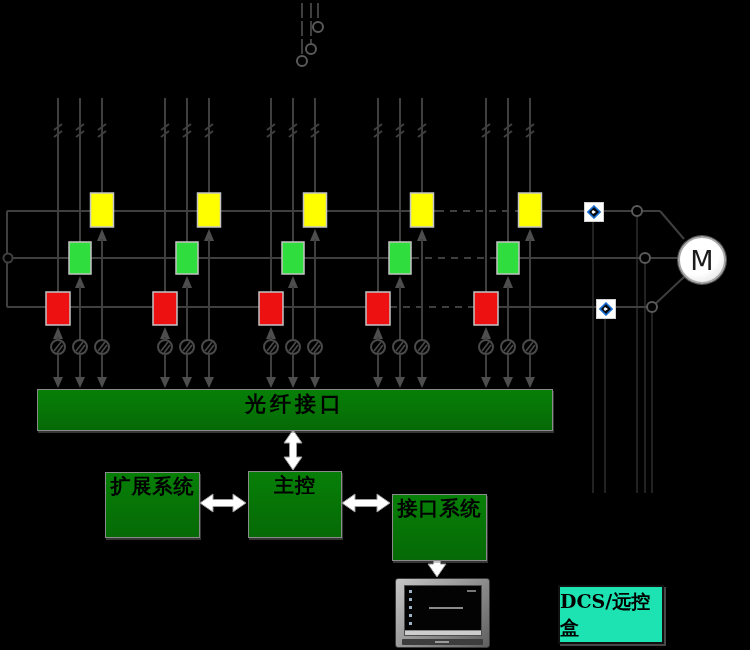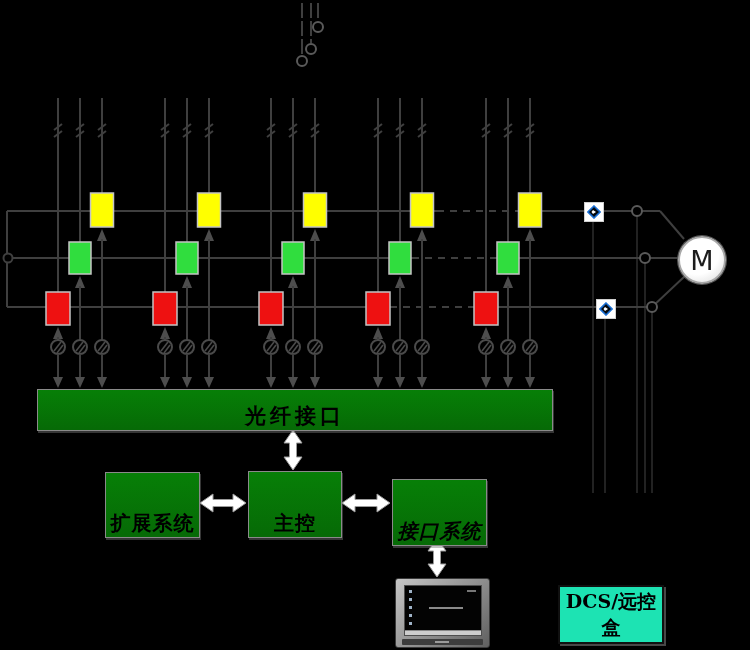--- a/index.html
+++ b/index.html
@@ -2,21 +2,21 @@
 <html style="--bg: #000000; --panel-green: #077f07; --cyan-panel: #1de3b3;"><head>
 <meta charset="utf-8">
 <style>
   html,body{margin:0;padding:0;background:#000;}
   #stage{position:relative;width:750px;height:650px;background:var(--bg,#000);overflow:hidden;
          font-family:"DejaVu Sans","Liberation Sans",sans-serif;}
   #wiring{position:absolute;left:0;top:0;z-index:1;}
   .abs{position:absolute;z-index:2;}
   .greenpanel{background:linear-gradient(180deg,var(--panel-green) 0%,#066a06 100%);
       border:1px solid #8a8a8a;box-shadow:1px 2px 0 rgba(120,120,120,.45);
-      display:flex;align-items:flex-end;justify-content:center;
+      display:flex;align-items:flex-start;justify-content:center;
       color:#000;font-weight:bold;font-family:"DejaVu Serif","Liberation Serif",serif;}
   .fiberbar{font-size:21px;letter-spacing:4px;}
   .sysbox{font-size:20px;letter-spacing:1px;}
   .cyanbox{background:var(--cyan-panel);border:2px solid #101010;
       box-shadow:2px 2px 0 #474747;display:flex;align-items:center;justify-content:center;
       color:#000;font-weight:bold;font-size:19px;
       font-family:"DejaVu Serif","Liberation Serif",serif;}
   .motor{width:44px;height:44px;border-radius:50%;
       background:radial-gradient(circle at 38% 32%,#ffffff 55%,#d8d8d8 100%);
       border:2px solid #a8a8a8;box-shadow:0 0 0 1px #555;
@@ -242,26 +242,26 @@
   </div>
 
   <div class="abs greenpanel sysbox" style="left:105px;top:472px;width:93px;height:64px;">
     <span>扩展系统</span>
   </div>
 
   <div class="abs greenpanel sysbox" style="left:248px;top:471px;width:92px;height:65px;">
     <span>主控</span>
   </div>
 
-  <div class="abs greenpanel sysbox" style="left:392px;top:479px;width:93px;height:65px;font-style:italic;">
+  <div class="abs greenpanel sysbox" style="left:392px;top:494px;width:93px;height:65px;">
     <span>接口系统</span>
   </div>
 
 
-  <div class="abs cyanbox" style="left:558px;top:585px;width:102px;height:55px;text-align:center;">
+  <div class="abs cyanbox" style="left:558px;top:585px;width:102px;height:55px;">
     <span>DCS/远控盒</span>
   </div>
 
   <div class="abs motor" style="left:678px;top:236px;">
     <span>M</span>
   </div>
 
   <div class="abs sensor" style="left:584px;top:202px;">
     <svg width="14" height="14">
       <polygon points="7,1 13,7 7,13 1,7" fill="#04090f" stroke="#1a6fd4" stroke-width="1.6"></polygon>

